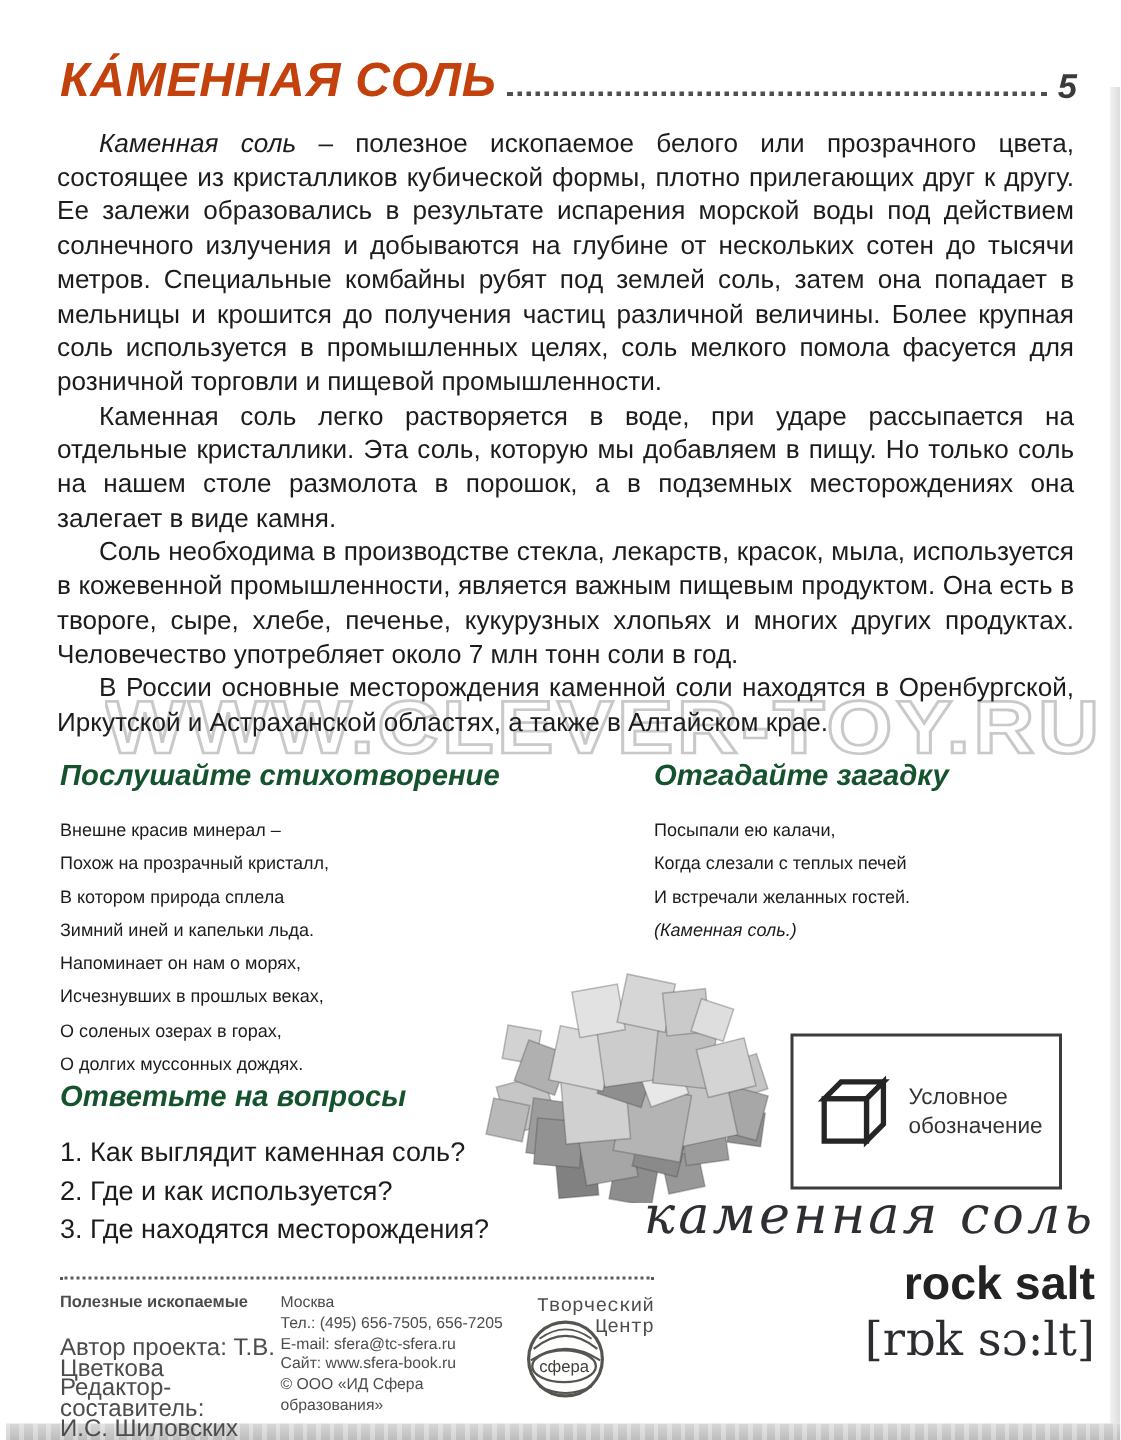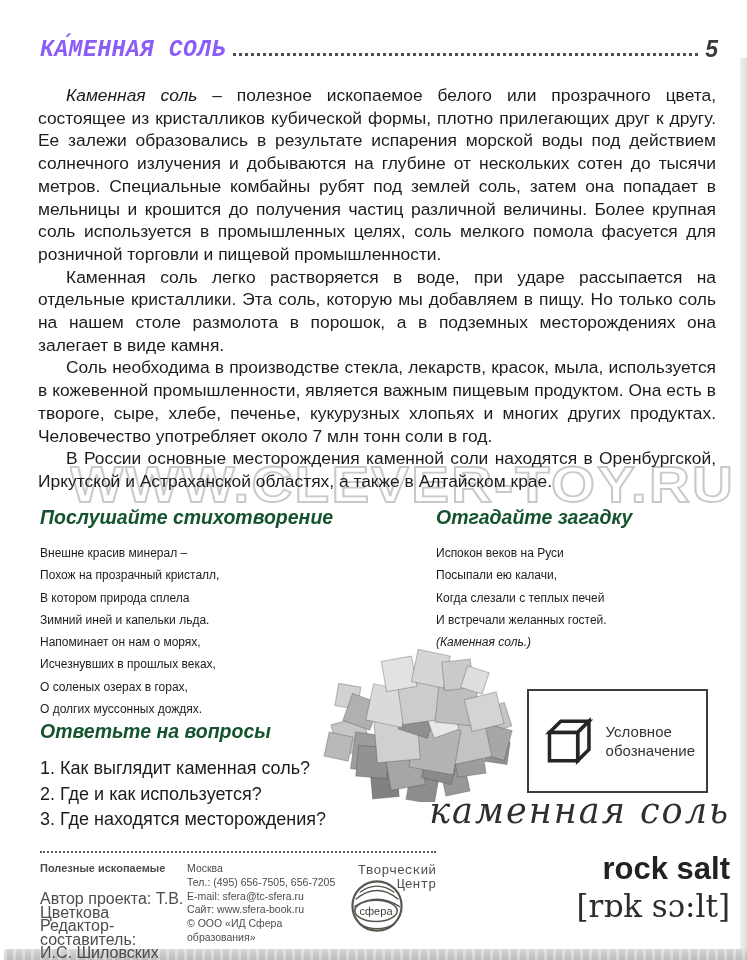--- a/index.html
+++ b/index.html
@@ -20,22 +20,22 @@
 
   
   .watermark{position:absolute;left:70px;top:444px;z-index:0;}
 
   
   .title-row{
     position:absolute;left:40px;top:36px;width:678px;
     display:flex;align-items:flex-end;z-index:2;
   }
   .title-row h1{
-    margin:0;font-size:23px;font-weight:bold;font-style:italic;
-    letter-spacing:.5px;color:#8b5cf6;white-space:nowrap;line-height:1.1;font-family:Liberation Mono, monospace;
+    margin:0;font-size:32px;font-weight:bold;font-style:italic;
+    letter-spacing:.5px;color:#c2410c;white-space:nowrap;line-height:1.1;
   }
   .leader{flex:1;border-bottom:3.5px dotted #4f4f4f;margin:0 7px;align-self:flex-end;margin-bottom:7px;}
   .pagenum{font-size:23px;font-weight:bold;font-style:italic;color:#3a3a3a;margin-bottom:0;}
 
   
   .body-text{
     position:absolute;left:38px;top:84px;width:678px;z-index:2;
     font-size:17.4px;line-height:22.7px;text-align:justify;
   }
   .body-text p{margin:0;text-indent:28px;}
@@ -62,21 +62,21 @@
     display:flex;align-items:center;gap:11px;padding:0 8px 0 12px;z-index:2;
   }
   .legend-label{font-size:15px;line-height:1.3;color:#333;width:100px;}
 
   
   .vocab{position:absolute;left:390px;top:790px;width:340px;text-align:right;z-index:2;}
   .vocab .script{
     font-family:"DejaVu Serif", serif;font-style:italic;
     font-size:35px;letter-spacing:2px;color:#2e2e33;line-height:1.2;
   }
-  .vocab .english{font-size:31px;font-weight:bold;color:#222;margin-top:20px;line-height:1.1;}
+  .vocab .english{font-size:31px;font-weight:bold;color:#222;margin-top:7px;line-height:1.1;}
   .vocab .transcription{font-family:"DejaVu Serif", serif;font-size:31px;color:#2c2c31;margin-top:3px;line-height:1.15;}
 
   
   footer{position:absolute;left:40px;top:851px;width:396px;color:#4c4c4a;z-index:2;}
   .footer-dots{border-top:2.5px dotted #5a5a5a;margin-bottom:9px;}
   .footer-cols{display:flex;}
   .fcol1{width:150px;}
   .ftitle{font-size:11px;font-weight:bold;margin-bottom:18px;}
   .fcol1 .fline{font-size:16px;line-height:13.6px;}
   .fcol2{width:166px;}
@@ -126,21 +126,20 @@
     <div class="questions">
       <div>1. Как выглядит каменная соль?</div>
       <div>2. Где и как используется?</div>
       <div>3. Где находятся месторождения?</div>
     </div>
   </section>
 
   <section class="right-col">
     <h2 class="sec">Отгадайте загадку</h2>
     <div class="riddle">
-      <div>Испокон веков на Руси</div>
       <div>Посыпали ею калачи,</div>
       <div>Когда слезали с теплых печей</div>
       <div>И встречали желанных гостей.</div>
       <div class="answer">(Каменная соль.)</div>
     </div>
   </section>
 
   <svg class="salt-photo" width="210" height="162" viewBox="0 0 205 158">
     <g stroke="#4a4a4a" stroke-opacity="0.35" stroke-width="1">
       <rect x="22" y="78" width="32" height="32" fill="#c6c6c6" transform="rotate(-15 38 94)"></rect>

